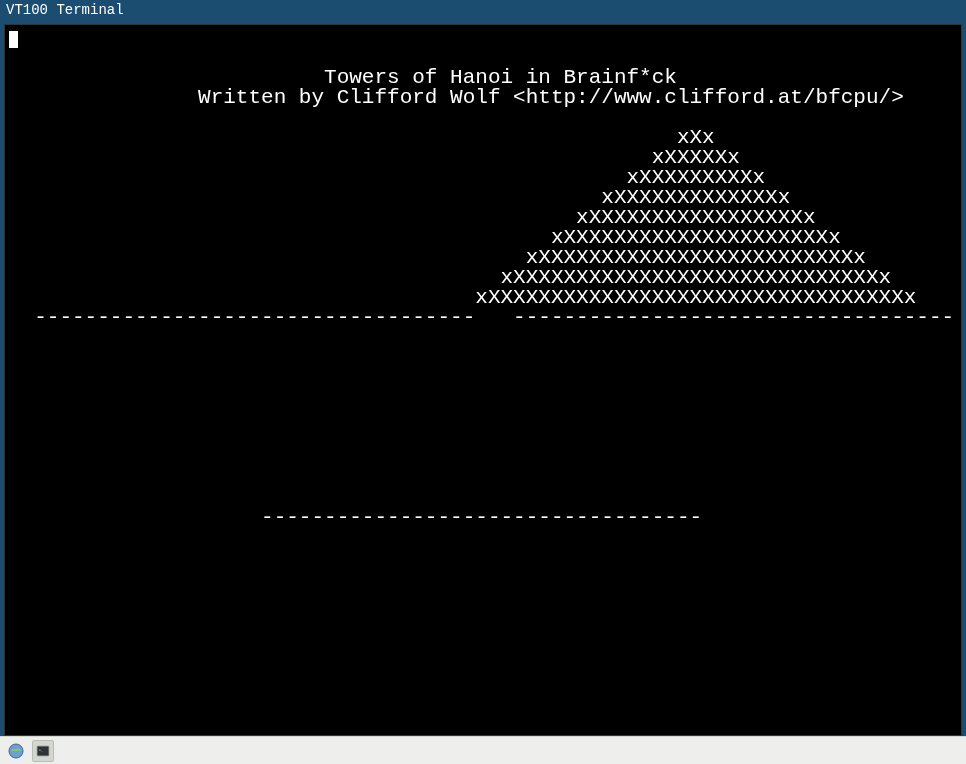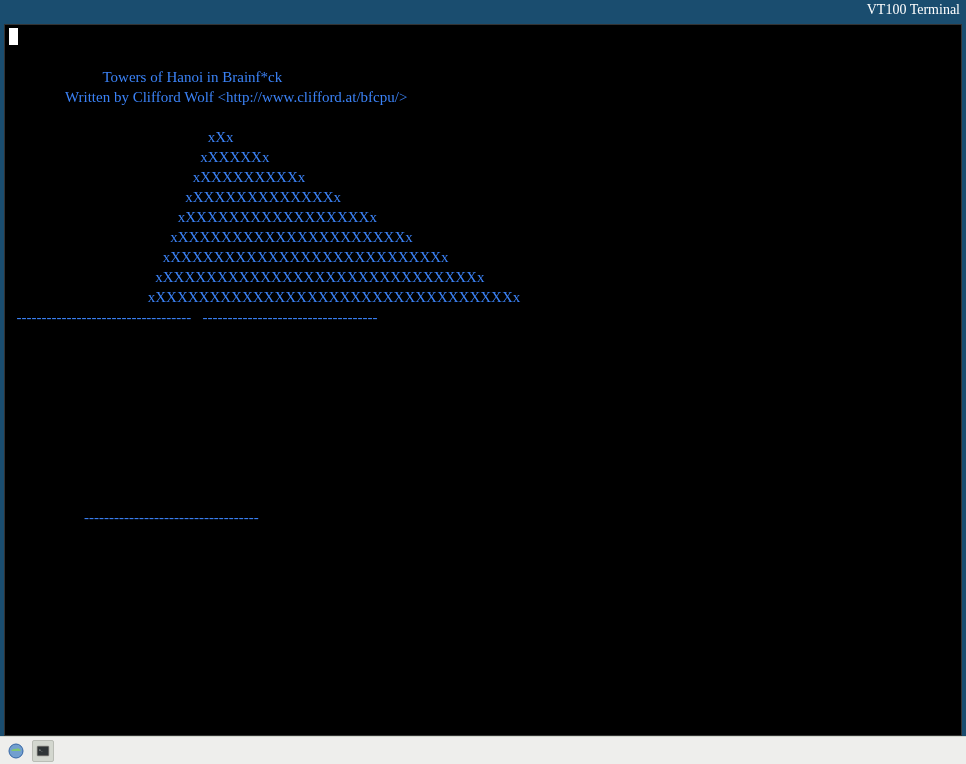--- a/index.html
+++ b/index.html
@@ -19,40 +19,39 @@
     }
     
     .title-bar {
       height: 20px;
       background: #1a4d6f;
       color: #ffffff;
       font-size: 14px;
       padding: 1px 6px;
       display: flex;
       align-items: center;
-      font-family: Liberation Serif, serif;
-      justify-content: flex-end;
+      font-family: Liberation Mono, monospace;
     }
     
     .terminal-window {
       flex: 1;
       background: #000000;
       margin: 4px 4px 0 4px;
       border: 1px solid #333;
       position: relative;
       overflow: hidden;
     }
     
     .terminal-content {
-      color: #3b82f6;
-      font-size: 15px;
+      color: #ffffff;
+      font-size: 21px;
       line-height: 20px;
       white-space: pre;
       padding: 2px 4px;
-      font-family: Liberation Serif, serif;
+      font-family: Liberation Mono, monospace;
     }
     
     .cursor {
       display: inline-block;
       width: 9px;
       height: 17px;
       background: #ffffff;
       vertical-align: text-bottom;
     }
     

